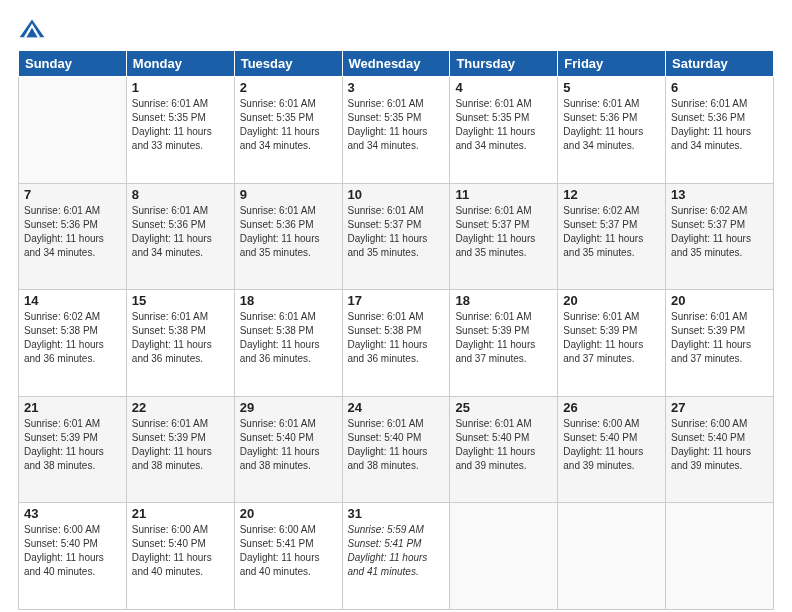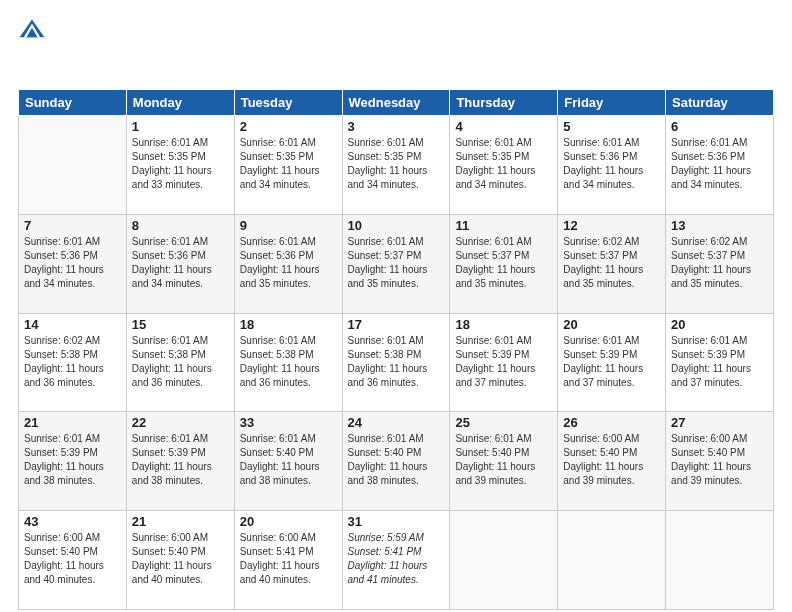--- a/index.html
+++ b/index.html
@@ -9,21 +9,20 @@
       font-family: Arial, sans-serif;
       background: #fff;
       overflow: hidden;
     }
     .page {
       width: 792px;
       height: 612px;
       padding: 18px 18px 2px 18px;
       display: flex;
       flex-direction: column;
-      gap: 39px;
     }
     .header {
       display: flex;
       justify-content: space-between;
       align-items: flex-start;
       margin-bottom: 10px;
     }
     .logo {
       display: flex;
       align-items: center;
@@ -278,21 +277,21 @@
 and 38 minutes.</div>
           </td>
           <td>
             <span class="day-number">22</span>
             <div class="day-info" style="white-space: pre-line;">Sunrise: 6:01 AM
 Sunset: 5:39 PM
 Daylight: 11 hours
 and 38 minutes.</div>
           </td>
           <td>
-            <span class="day-number">33</span>
+            <span class="day-number">29</span>
             <div class="day-info" style="white-space: pre-line;">Sunrise: 6:01 AM
 Sunset: 5:40 PM
 Daylight: 11 hours
 and 38 minutes.</div>
           </td>
           <td>
             <span class="day-number">24</span>
             <div class="day-info" style="white-space: pre-line;">Sunrise: 6:01 AM
 Sunset: 5:40 PM
 Daylight: 11 hours

